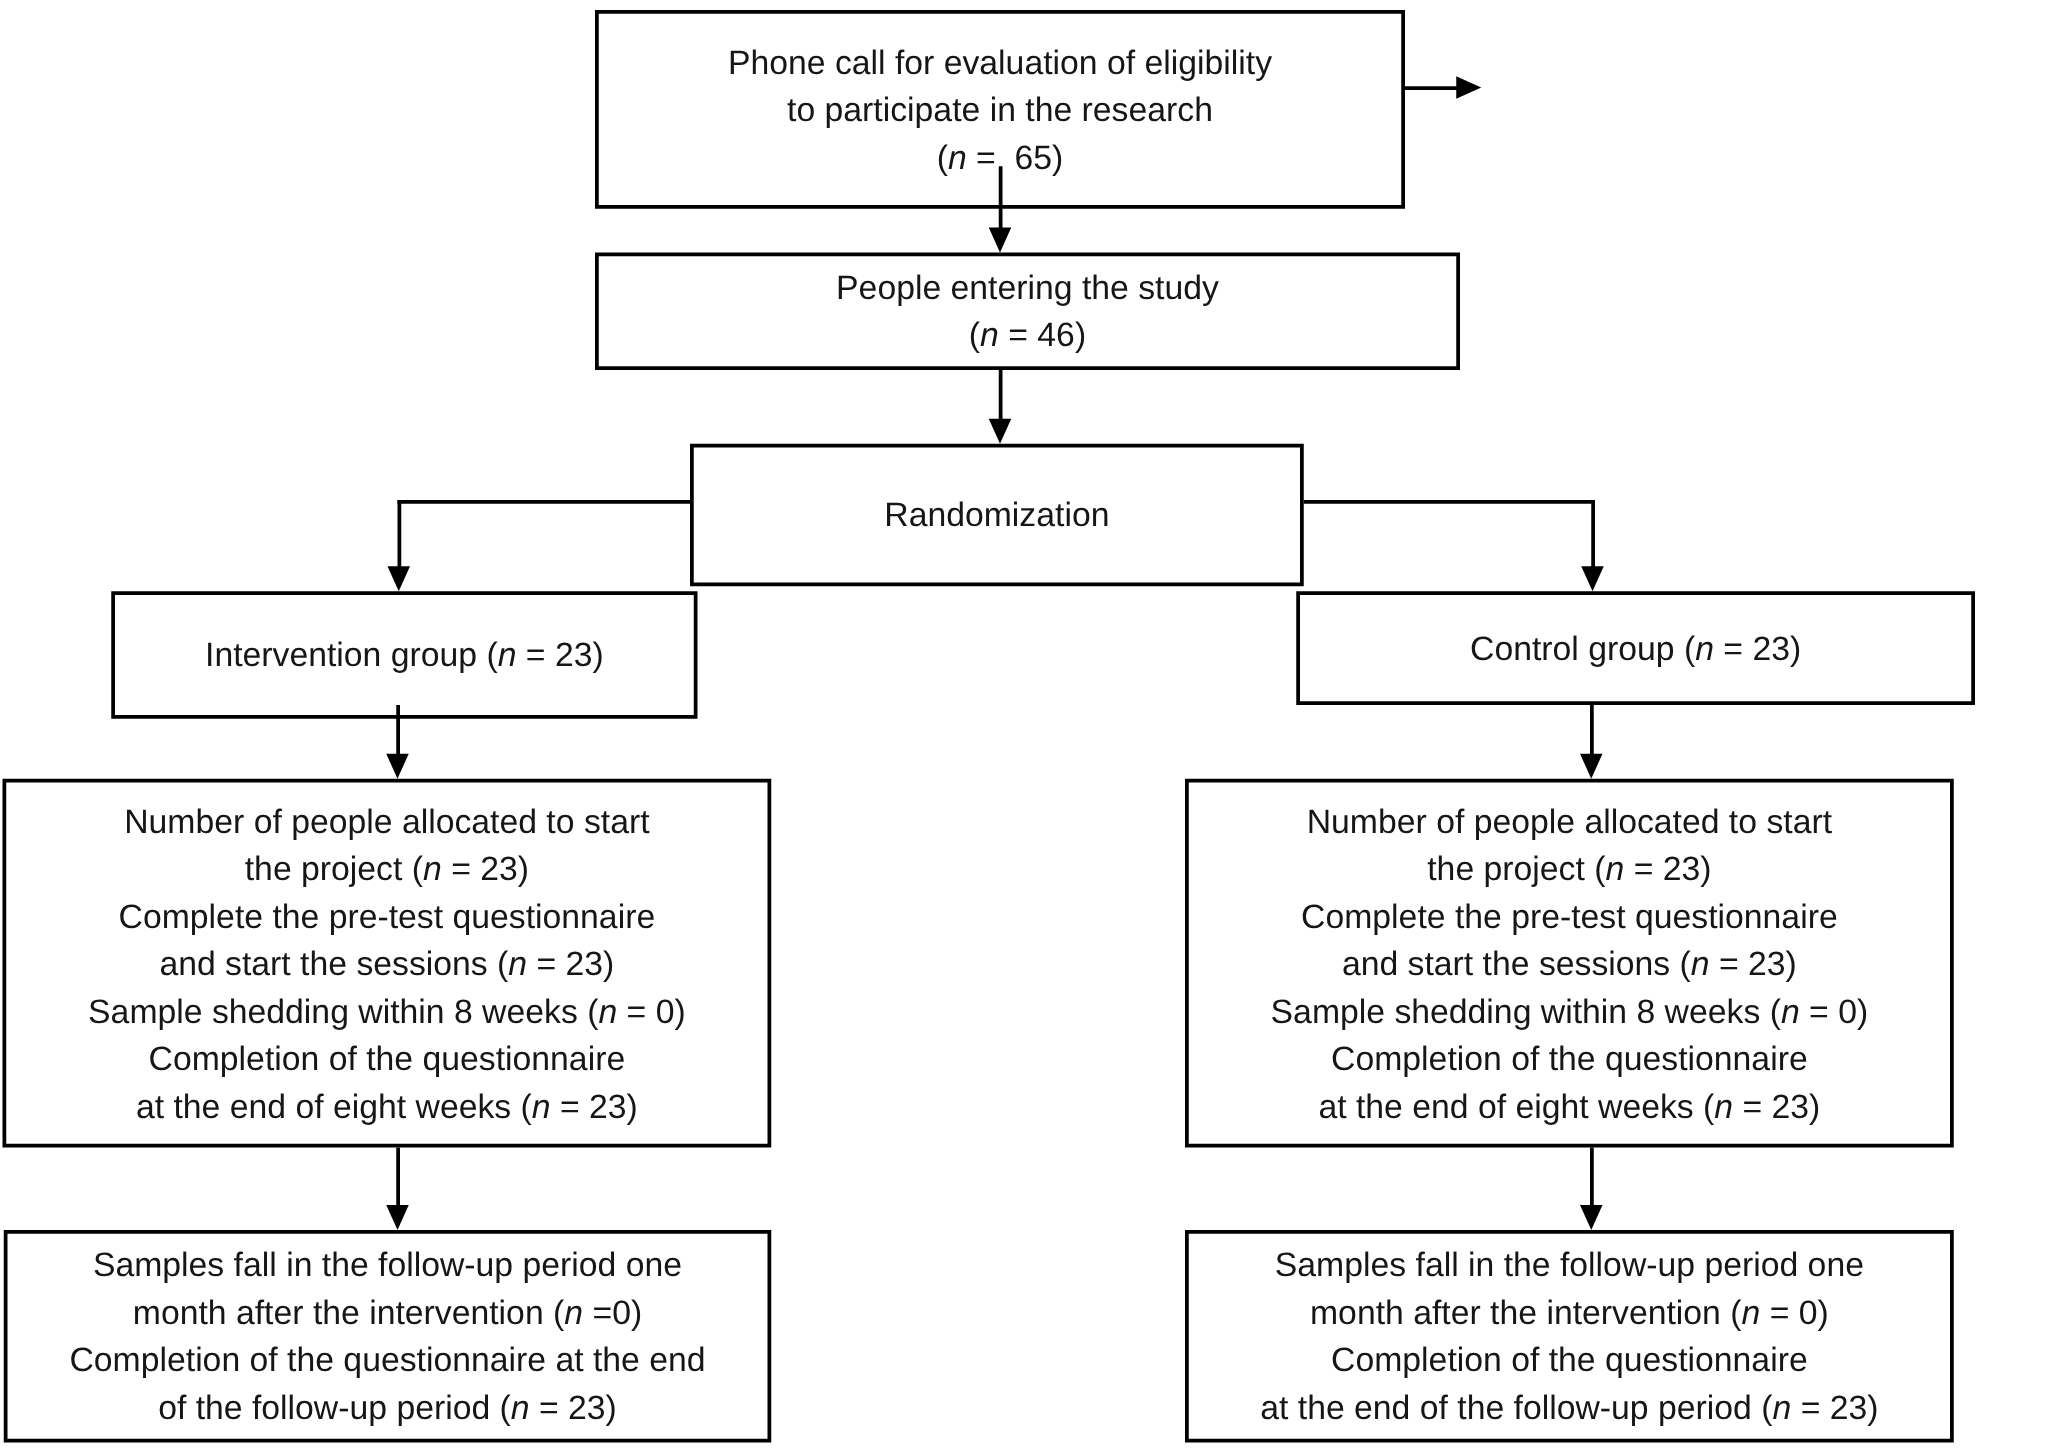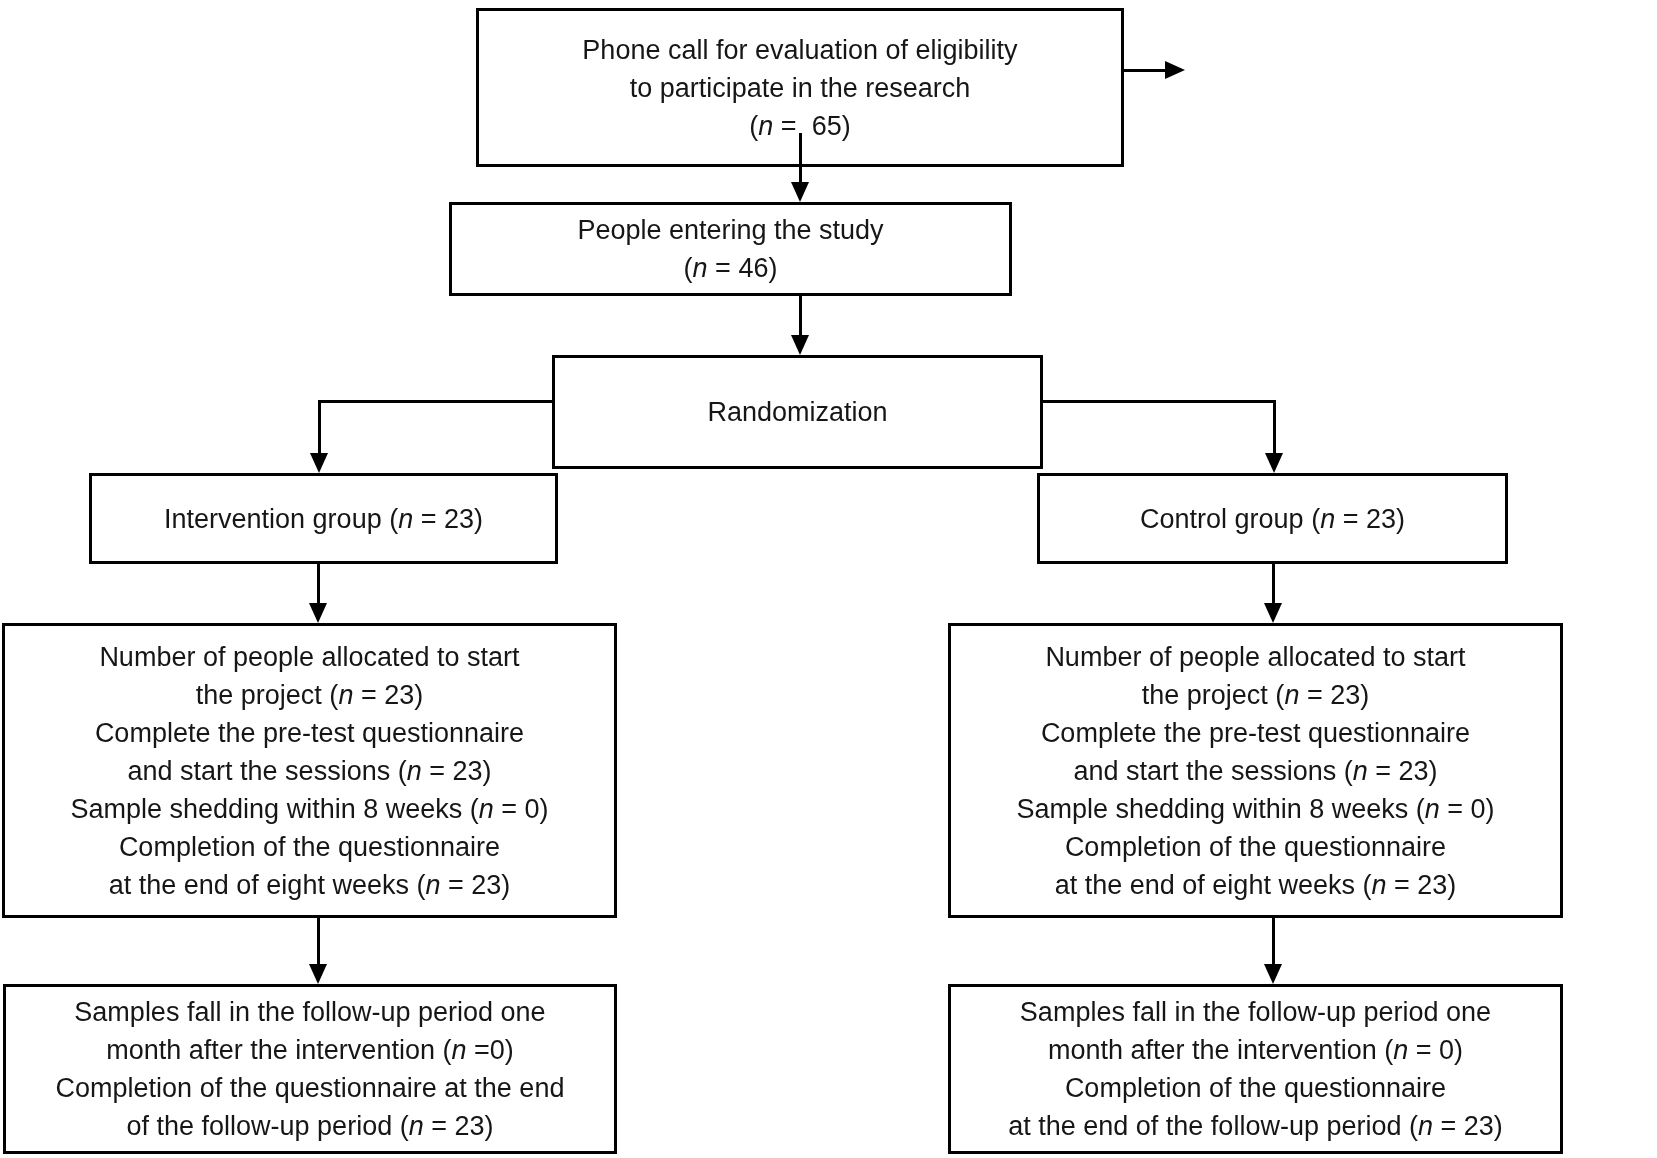--- a/index.html
+++ b/index.html
@@ -46,33 +46,33 @@
 </head>
 <body>
 
 <div id="diagram">
 
   <div class="box" style="left:476px;top:8px;width:648px;height:159px">
       <div>Phone call for evaluation of eligibility<br>to participate in the research<br>(<i>n</i> =&nbsp; 65)</div>
     </div>
 
 
-  <div class="box" style="left:449px;top:202px;width:563px;height:94px">
+  <div class="box" style="left:476px;top:202px;width:692px;height:94px">
       <div>People entering the study<br>(<i>n</i> = 46)</div>
     </div>
 
   <div class="box" style="left:552px;top:355px;width:491px;height:114px">
       <div>Randomization</div>
     </div>
 
-  <div class="box" style="left:89px;top:473px;width:469px;height:91px">
+  <div class="box" style="left:89px;top:473px;width:469px;height:102px">
       <div>Intervention group (<i>n</i> = 23)</div>
     </div>
 
-  <div class="box" style="left:1037px;top:473px;width:471px;height:91px">
+  <div class="box" style="left:1037px;top:473px;width:543px;height:91px">
       <div>Control group (<i>n</i> = 23)</div>
     </div>
 
   <div class="box" style="left:2px;top:623px;width:615px;height:295px">
       <div>Number of people allocated to start<br>the project (<i>n</i> = 23)<br>Complete the pre-test questionnaire<br>and start the sessions (<i>n</i> = 23)<br>Sample shedding within 8 weeks (<i>n</i> = 0)<br>Completion of the questionnaire<br>at the end of eight weeks (<i>n</i> = 23)</div>
     </div>
 
   <div class="box" style="left:948px;top:623px;width:615px;height:295px">
       <div>Number of people allocated to start<br>the project (<i>n</i> = 23)<br>Complete the pre-test questionnaire<br>and start the sessions (<i>n</i> = 23)<br>Sample shedding within 8 weeks (<i>n</i> = 0)<br>Completion of the questionnaire<br>at the end of eight weeks (<i>n</i> = 23)</div>
     </div>

